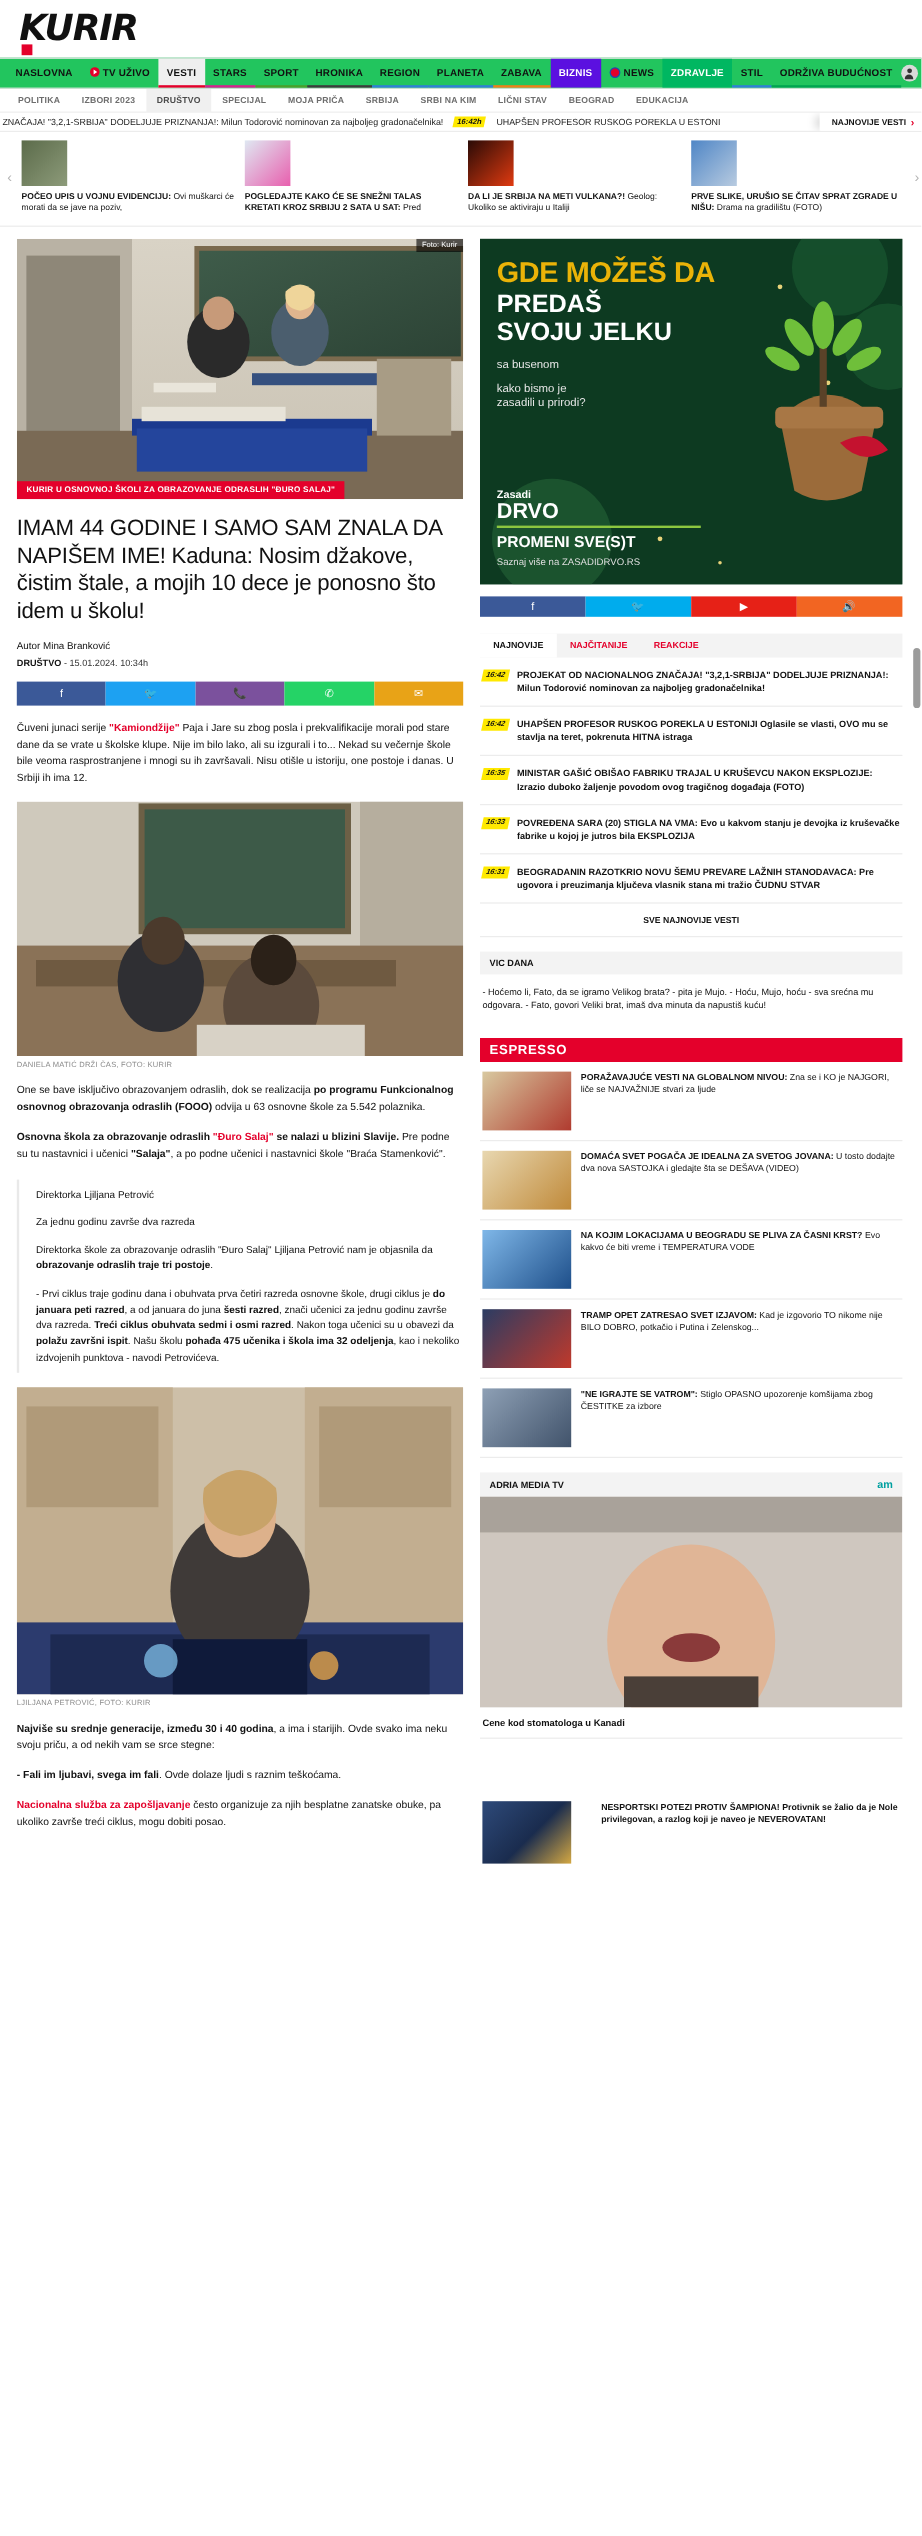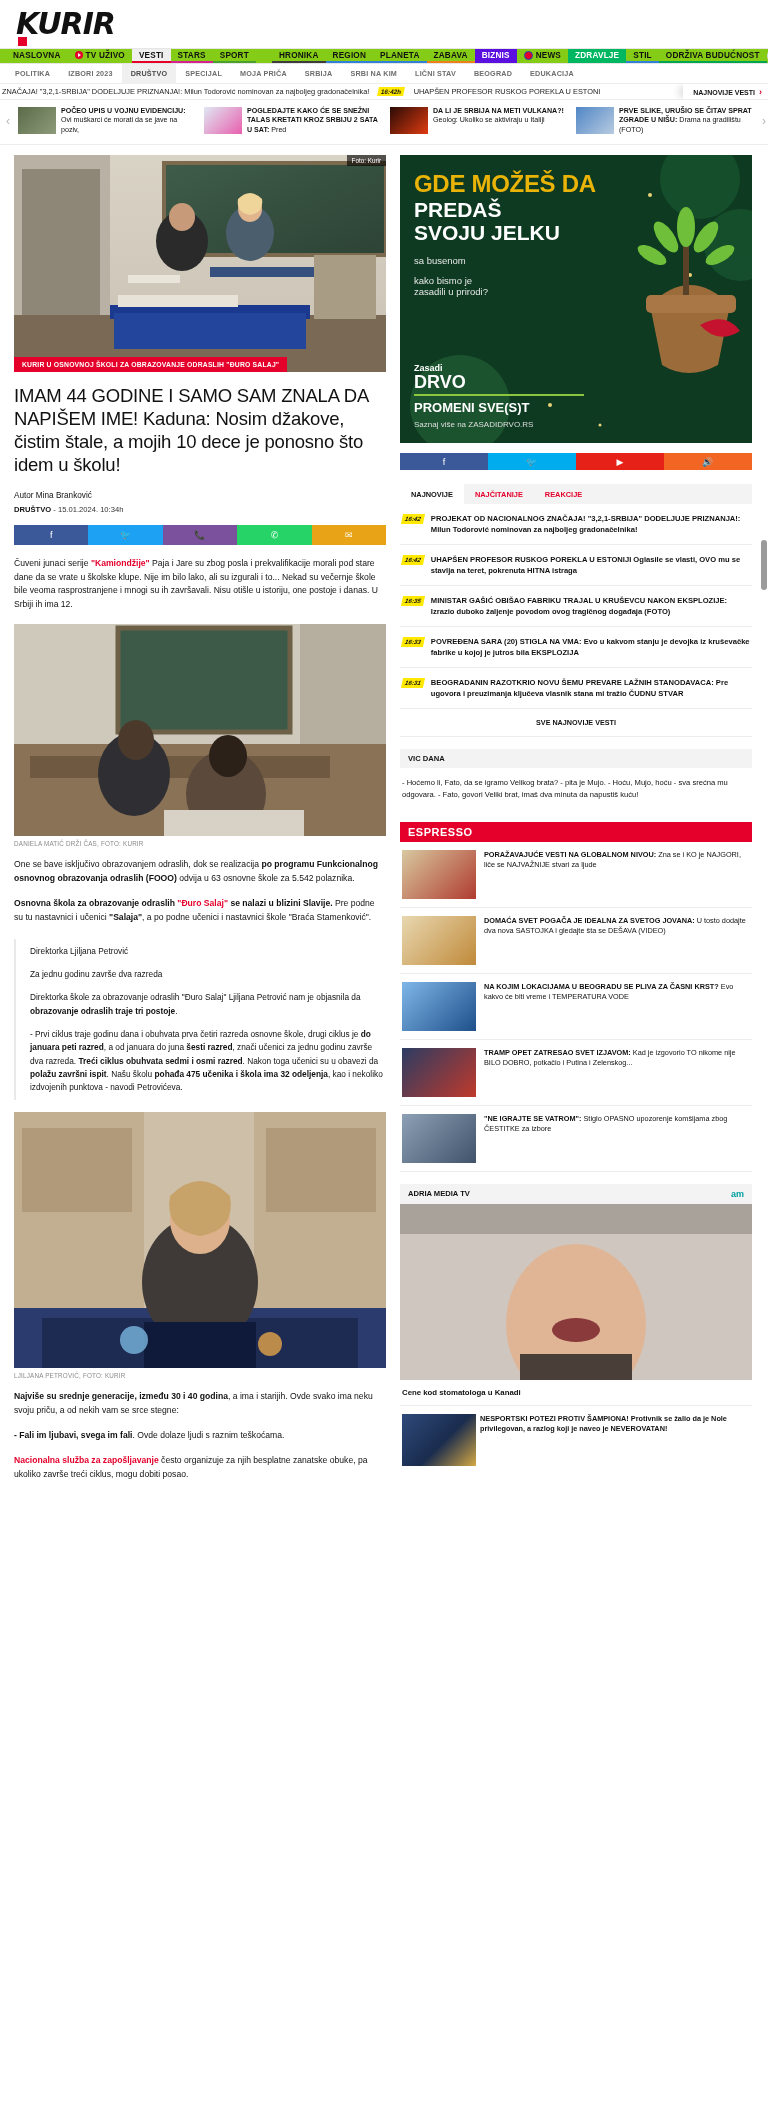--- a/index.html
+++ b/index.html
@@ -17,35 +17,35 @@
   .logo-wrap { position: relative; display:inline-block; }
   .logo {
     font-family: "DejaVu Sans", sans-serif;
     font-weight: 900; font-size: 30px; letter-spacing: -1px;
     font-style: italic; color:#111; line-height:1;
   }
   .logo-dot { position:absolute; left:2px; bottom:-7px; width:9px; height:9px; background:#e4002b; }
 
   
   .navbar {
-    display:flex; align-items:stretch; height:16px;
+    display:flex; align-items:stretch; height:26px;
     border-top:1px solid #e6e6e6; border-bottom:1px solid #e6e6e6;
-    background:#84cc16; position:relative; padding-left:6px;
+    background:#22c55e; position:relative; padding-left:6px;
   }
   .navitem {
     display:flex; align-items:center; gap:3px;
     padding: 0 7px; font-size:8.2px; font-weight:700; letter-spacing:.2px;
     color:#111; text-transform:uppercase; white-space:nowrap; position:relative;
     cursor:pointer; border-bottom:2px solid transparent;
   }
   .navitem.active { background:#efefef; }
   .navitem.nv-vesti { border-bottom-color:#e4002b; }
   .navitem.nv-stars { border-bottom-color:#d6218f; }
   .navitem.nv-sport { border-bottom-color:#4aa02c; }
-  .navitem.nv-hronika { border-bottom-color:#3c3c3c;margin-left:16px; }
+  .navitem.nv-hronika { border-bottom-color:#3c3c3c; }
   .navitem.nv-region { border-bottom-color:#2f80d6; }
   .navitem.nv-planeta { border-bottom-color:#2f80d6; }
   .navitem.nv-zabava { border-bottom-color:#ef7f1a; }
   .navitem.nv-stil { border-bottom-color:#2f80d6; }
   .navitem.nv-odrziva { border-bottom-color:#00a550; }
   .navitem.chip-biznis { background:#5b10e0; color:#fff; }
   .navitem.chip-zdravlje { background:#00b761; color:#fff; }
   .live-dot { width:8px; height:8px; border-radius:50%; background:#e4002b; display:inline-block;
               position:relative; }
   .live-dot::after { content:""; position:absolute; left:3px; top:2px; width:0; height:0;
@@ -68,21 +68,21 @@
   .ticker-txt { font-size:7.4px; color:#222; }
   .time-chip { background:#ffe900; font-size:6.4px; font-weight:700; padding:1px 3px; color:#111; transform:skewX(-12deg); display:inline-block;}
   .ticker-cta { position:absolute; right:0; top:0; height:16px; display:flex; align-items:center; gap:4px; padding:0 6px 0 10px;
                 background:#fff; font-size:7px; font-weight:700; box-shadow:-6px 0 8px -3px rgba(0,0,0,.18); }
   .ticker-cta .arr { color:#e4002b; font-size:9px; }
 
   
   .carousel { display:flex; align-items:center; gap:0; padding:7px 0 9px; border-bottom:1px solid #ececec; }
   .car-arrow { width:16px; text-align:center; color:#b5b5b5; font-size:12px; flex:0 0 16px; cursor:pointer;}
   .car-track { display:flex; gap:8px; flex:1; padding:0 2px; }
-  .car-item { display:flex; gap:5px; width:178px; cursor:pointer; }
+  .car-item { display:flex; gap:5px; width:178px; cursor:pointer;flex-direction:column; }
   .car-thumb { width:38px; height:27px; flex:0 0 38px; background-size:cover; background-position:center; }
   .car-title { font-size:7.1px; line-height:1.32; color:#111; font-weight:700; }
   .car-title .sub { font-weight:400; }
 
   
   .wrap { display:flex; gap:14px; padding: 10px 14px 0 14px; align-items:flex-start; }
   .col-main { width:372px; flex:0 0 372px; }
   .col-side { width:352px; flex:0 0 352px; }
 
   
@@ -141,21 +141,21 @@
   .esp-item { display:flex; gap:8px; padding:8px 2px; border-bottom:1px solid #ececec; cursor:pointer; align-items:flex-start;}
   .esp-thumb { width:74px; height:49px; flex:0 0 74px; background-size:cover; background-position:center;}
   .esp-title { font-size:7.3px; line-height:1.4; font-weight:700;}
   .esp-title .nb { font-weight:400; }
 
   .adria-bar { background:#f3f3f3; display:flex; align-items:center; justify-content:space-between; padding:5px 8px; margin-top:12px;}
   .adria-bar .t { font-size:7.6px; font-weight:700;}
   .adria-bar .am { font-size:9px; font-weight:700; color:#00a0a0;}
   .adria-video { width:352px; height:176px; position:relative; overflow:hidden; margin-top:0;}
   .adria-cap { font-size:7.8px; font-weight:700; padding:8px 2px; border-bottom:1px solid #ececec;}
-  .bottom-item { display:flex; gap:4px; padding:8px 2px; align-items:flex-start;}
+  .bottom-item { display:flex; gap:25px; padding:8px 2px; align-items:flex-start;margin-top:44px;}
   .bottom-thumb { width:74px; height:52px; flex:0 0 74px; background-size:cover; background-position:center;}
   .bottom-title { font-size:7.3px; line-height:1.4; font-weight:700;}
   .scroll-thumb { position:absolute; right:1px; top:540px; width:6px; height:50px; background:#9b9b9b; border-radius:3px;}
 </style>
 </head>
 <body>
 
 <div class="page">
 
   <div class="masthead">

